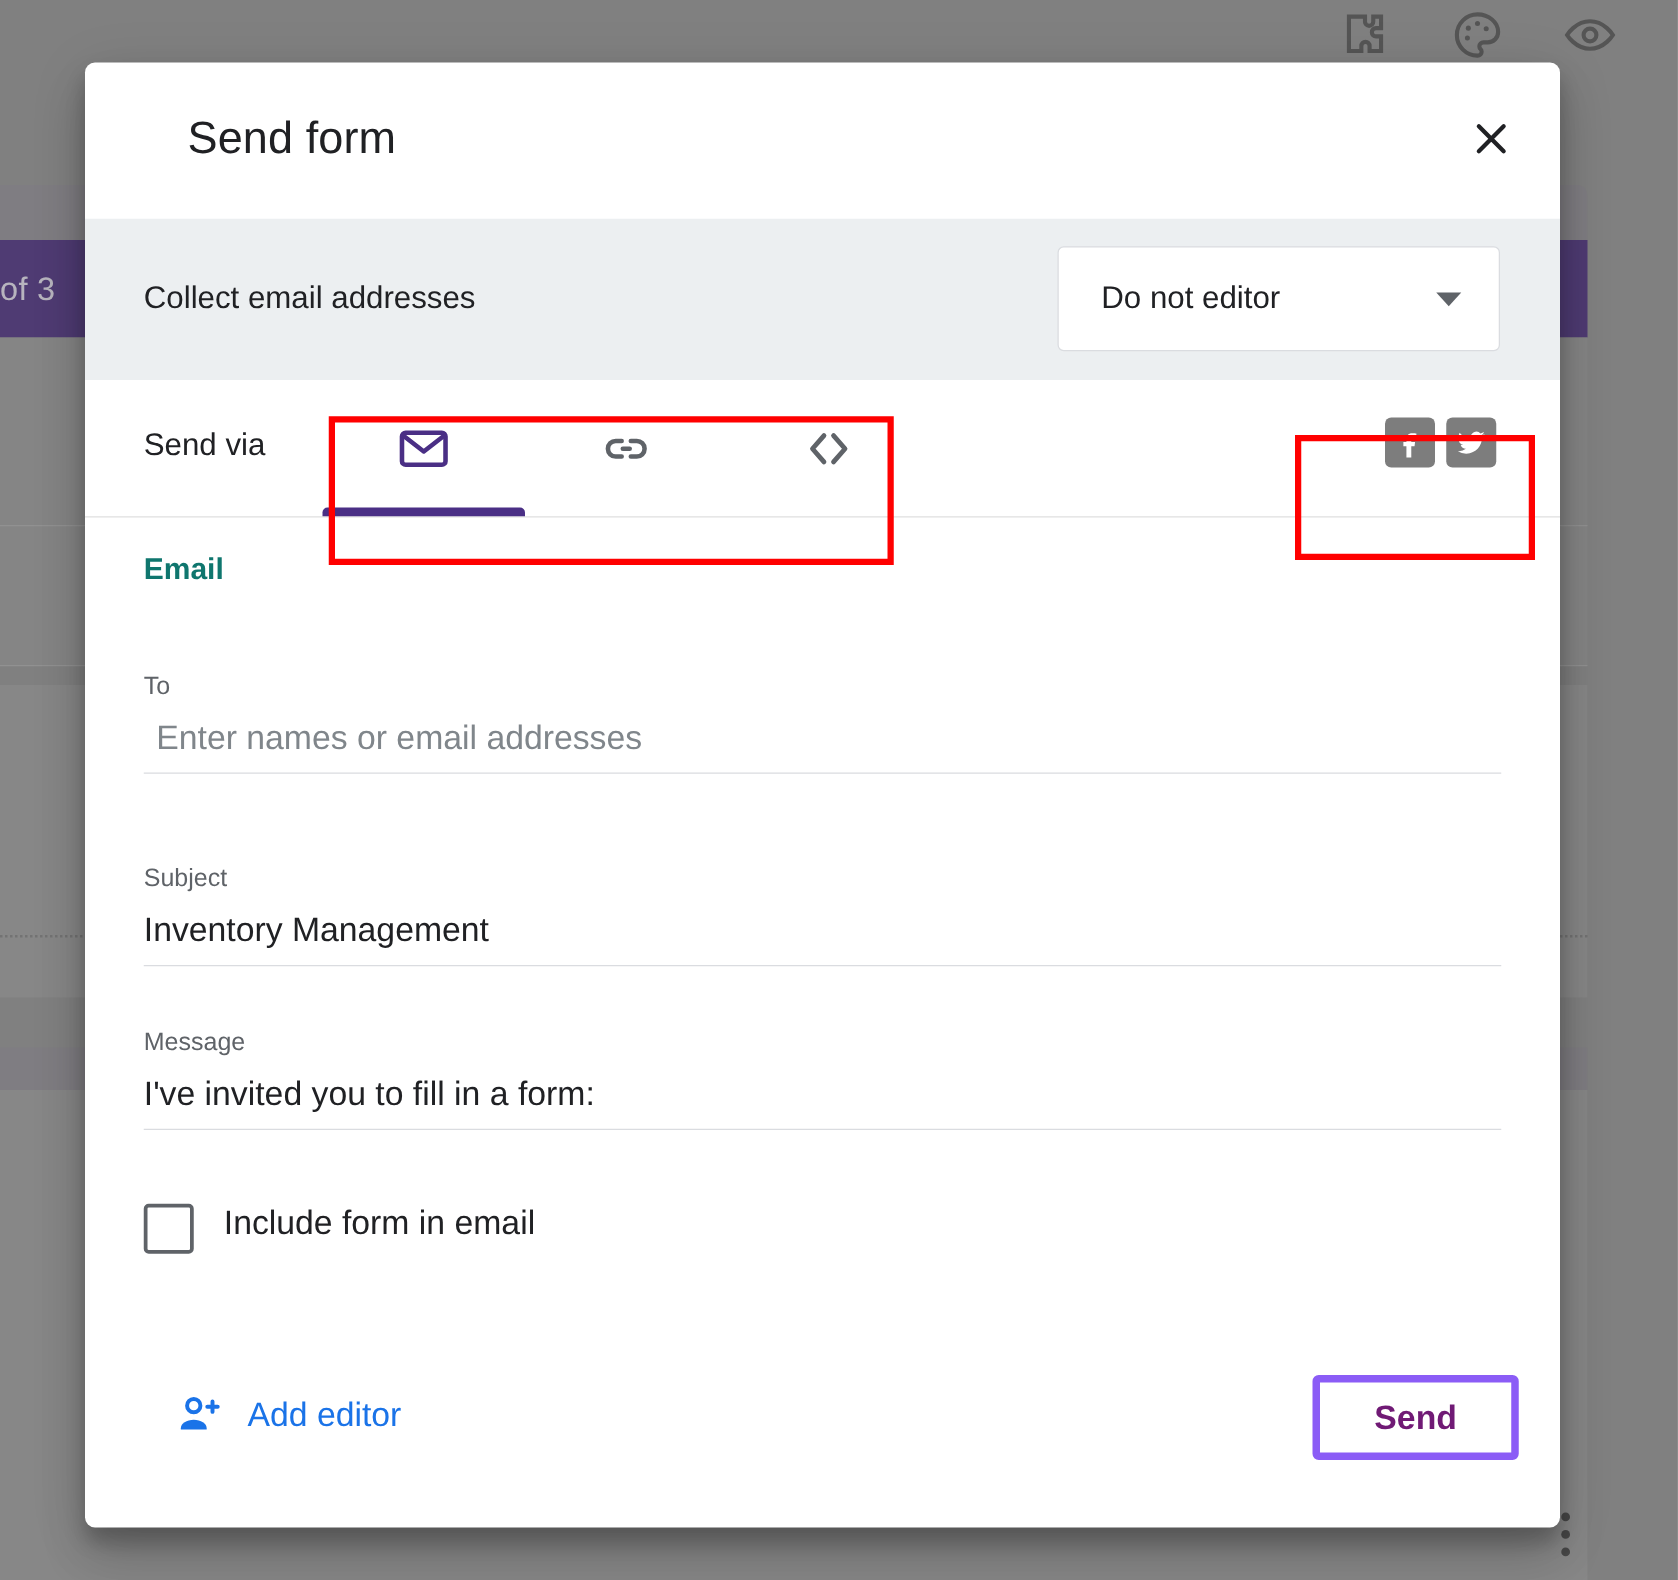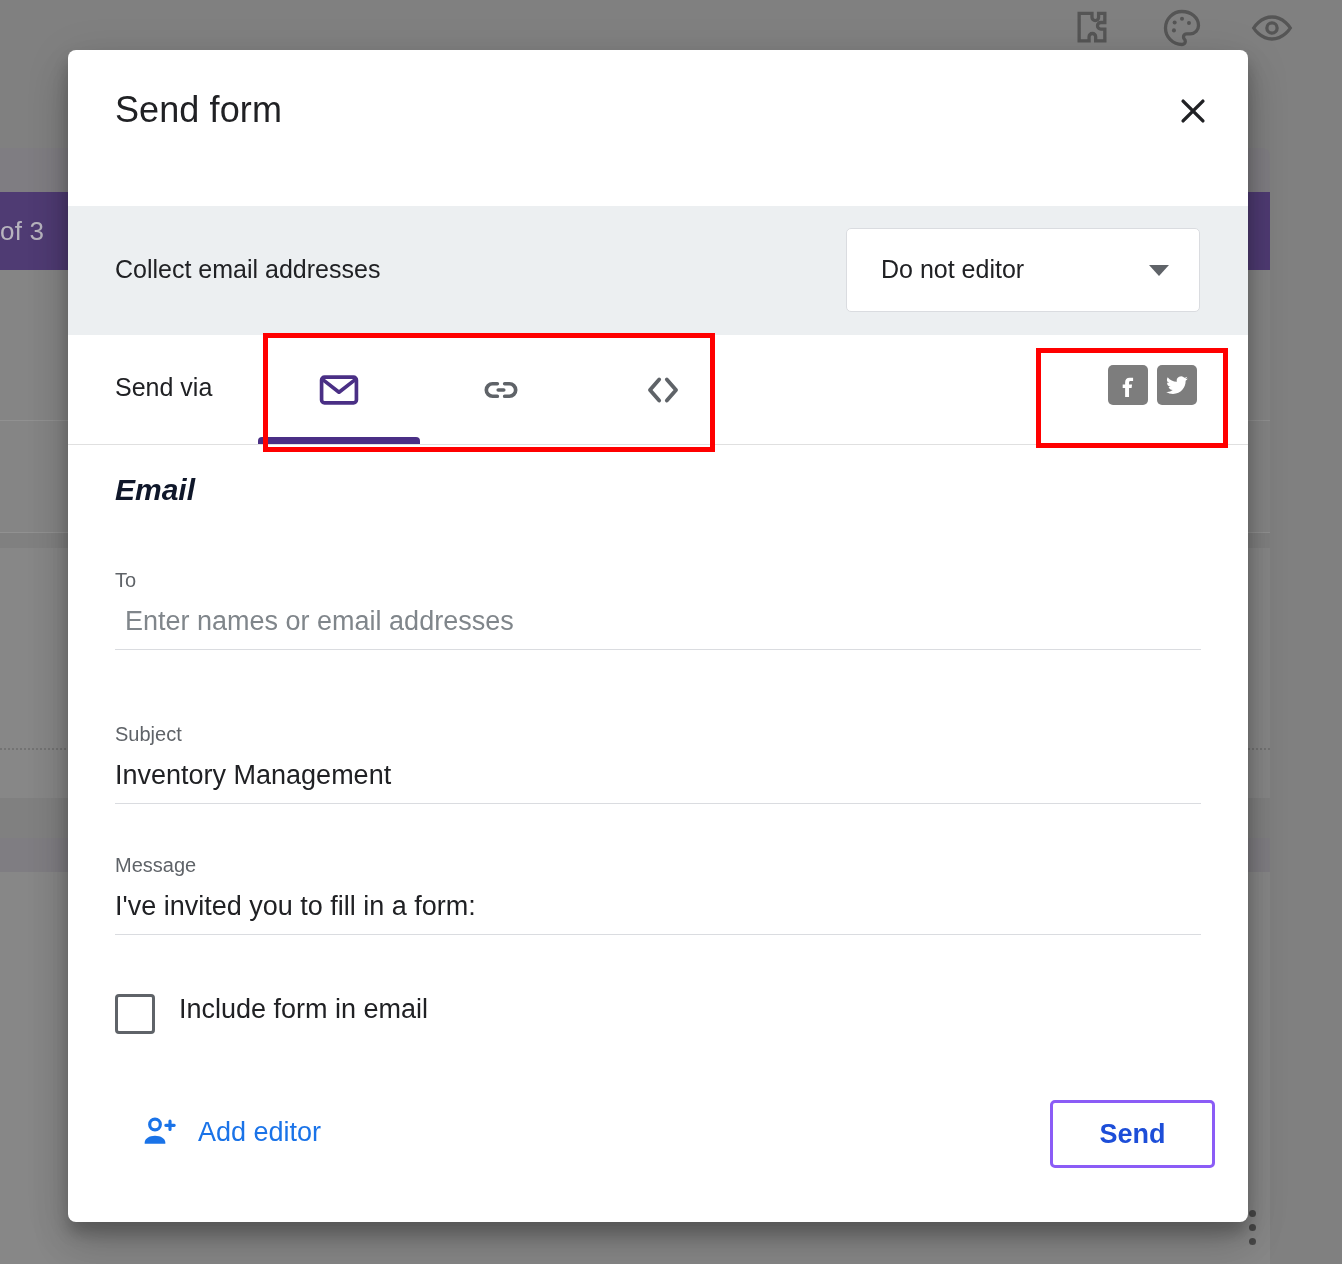--- a/index.html
+++ b/index.html
@@ -136,21 +136,22 @@
     width: 1180px;
     height: 1172px;
     background: #ffffff;
     border-radius: 8px;
     box-shadow: 0 11px 15px rgba(0,0,0,.20), 0 9px 46px rgba(0,0,0,.12), 0 24px 38px rgba(0,0,0,.14);
     overflow: hidden;
   }
 
   .dlg-header {
     position: relative;
-    height: 156px;
+    height: 125px;
+    margin-left: 35px;
   }
   .dlg-title {
     position: absolute;
     left: 47px;
     top: 39px;
     font-size: 36px;
     color: #202124;
     letter-spacing: .1px;
   }
   .close-btn {
@@ -277,24 +278,23 @@
   }
   #annot-tabs  { left: 263px;  top: 333px; width: 452px; height: 119px; }
   #annot-social{ left: 1036px; top: 348px; width: 192px; height: 100px; }
 
   
   .email-body { position: relative; }
   .email-heading {
     position: absolute;
     left: 47px;
     top: 28px;
-    font-size: 30px;
+    font-size: 24px;
     font-weight: bold;
-    color: #0f172a;
-    font-style: italic;
+    color: #0f766e;
   }
   .field {
     position: absolute;
     left: 47px;
     width: 1086px;
   }
   .field .flabel {
     font-size: 20px;
     color: #5f6368;
     display: block;
@@ -376,23 +376,23 @@
     padding: 14px 18px;
     border-radius: 4px;
   }
   .send-btn {
     position: absolute;
     right: 33px;
     top: 20px;
     width: 165px;
     height: 68px;
     background: #fff;
-    border: 3px solid #8b5cf6;
+    border: 6px solid #8b5cf6;
     border-radius: 5px;
-    color: #1d4ed8;
+    color: #701a75;
     font-size: 27px;
     font-weight: bold;
     cursor: pointer;
     font-family: "Liberation Sans", sans-serif;
   }
 </style>
 </head>
 <body>
 
 <div id="backdrop">

